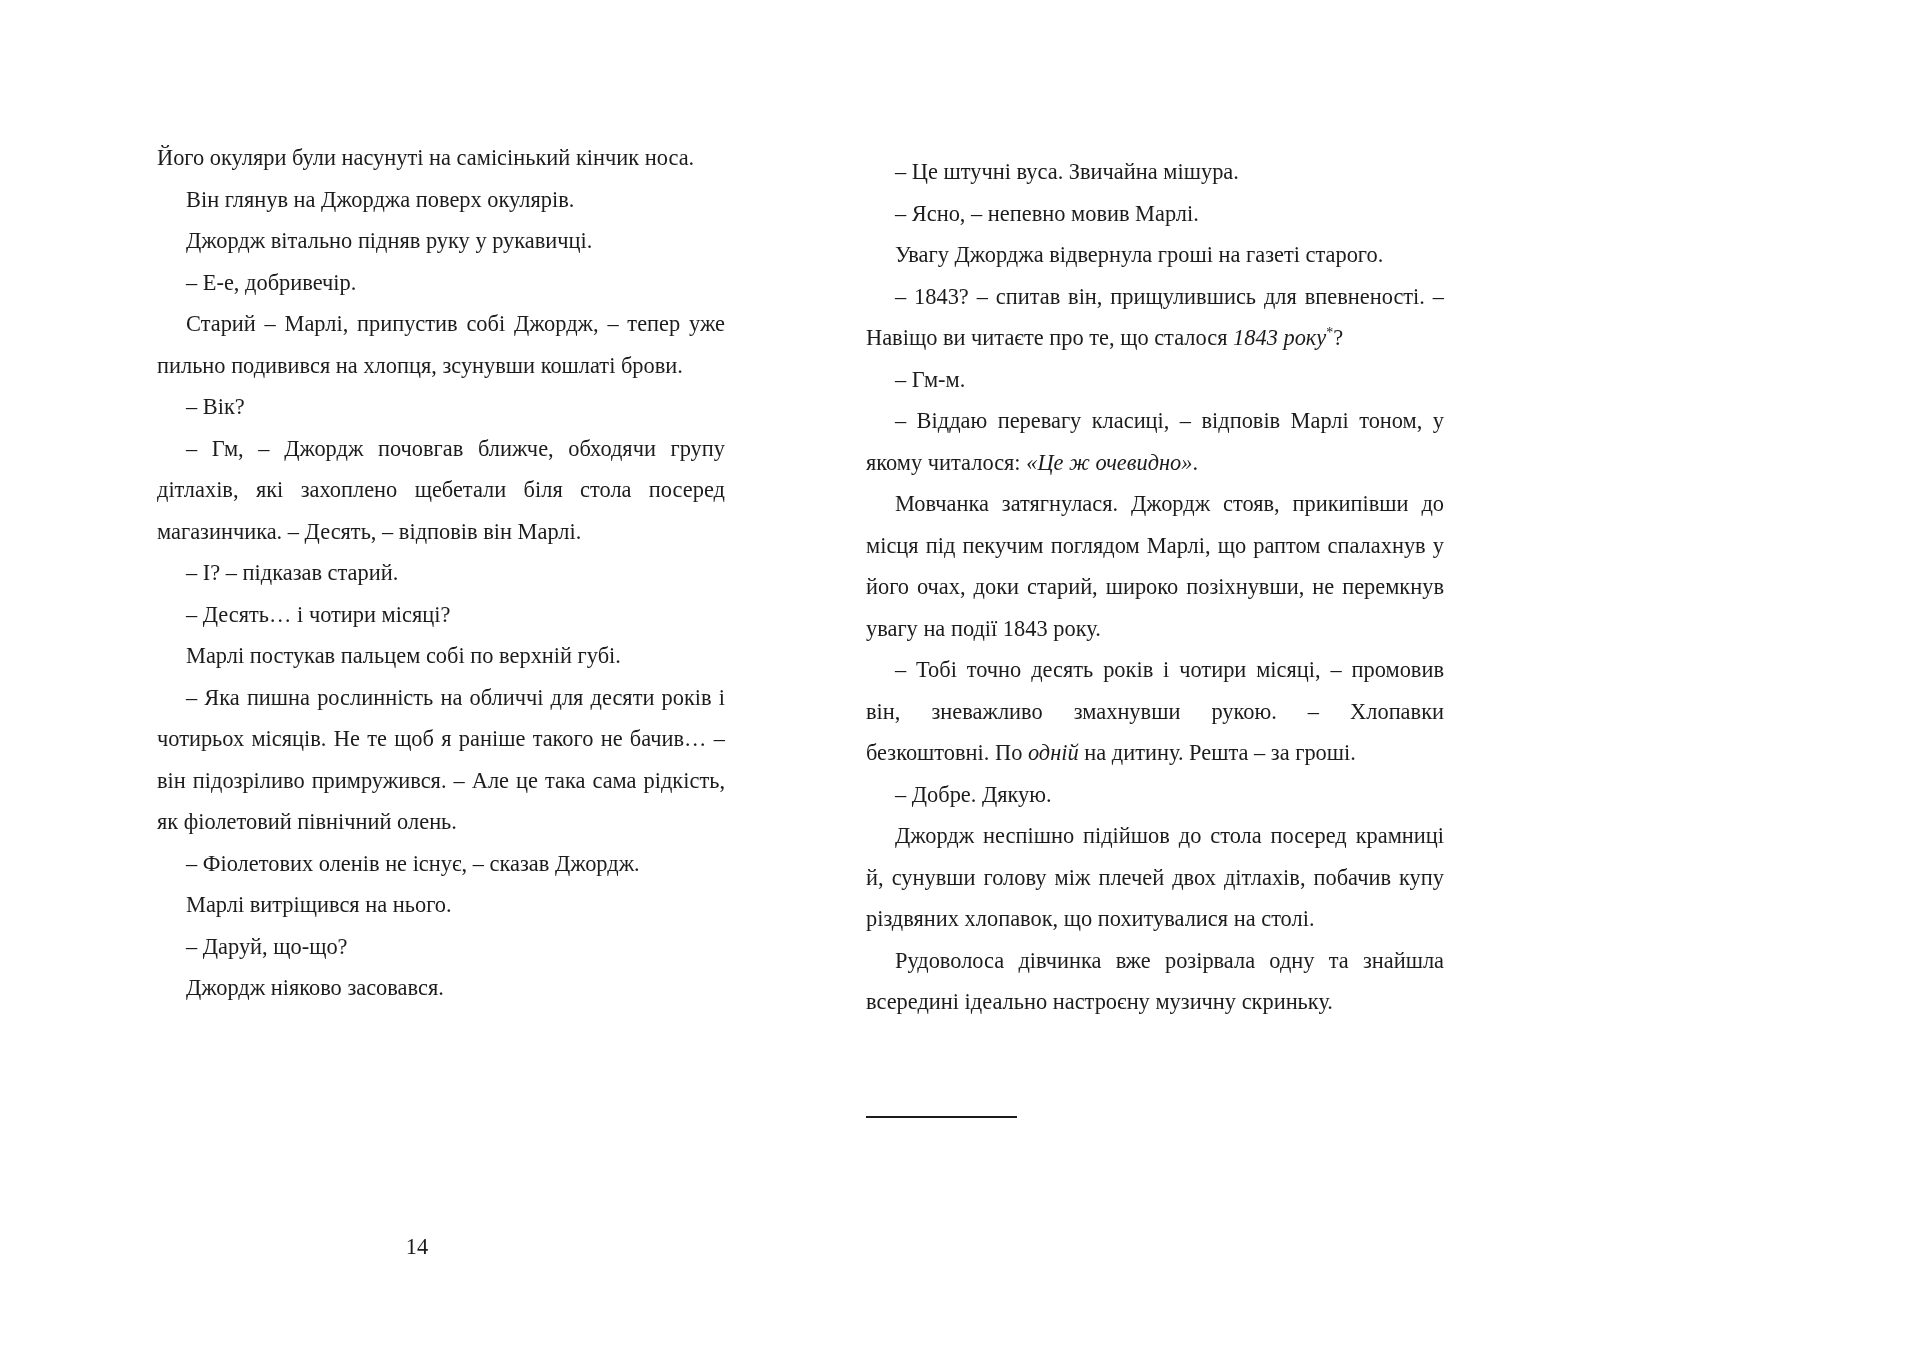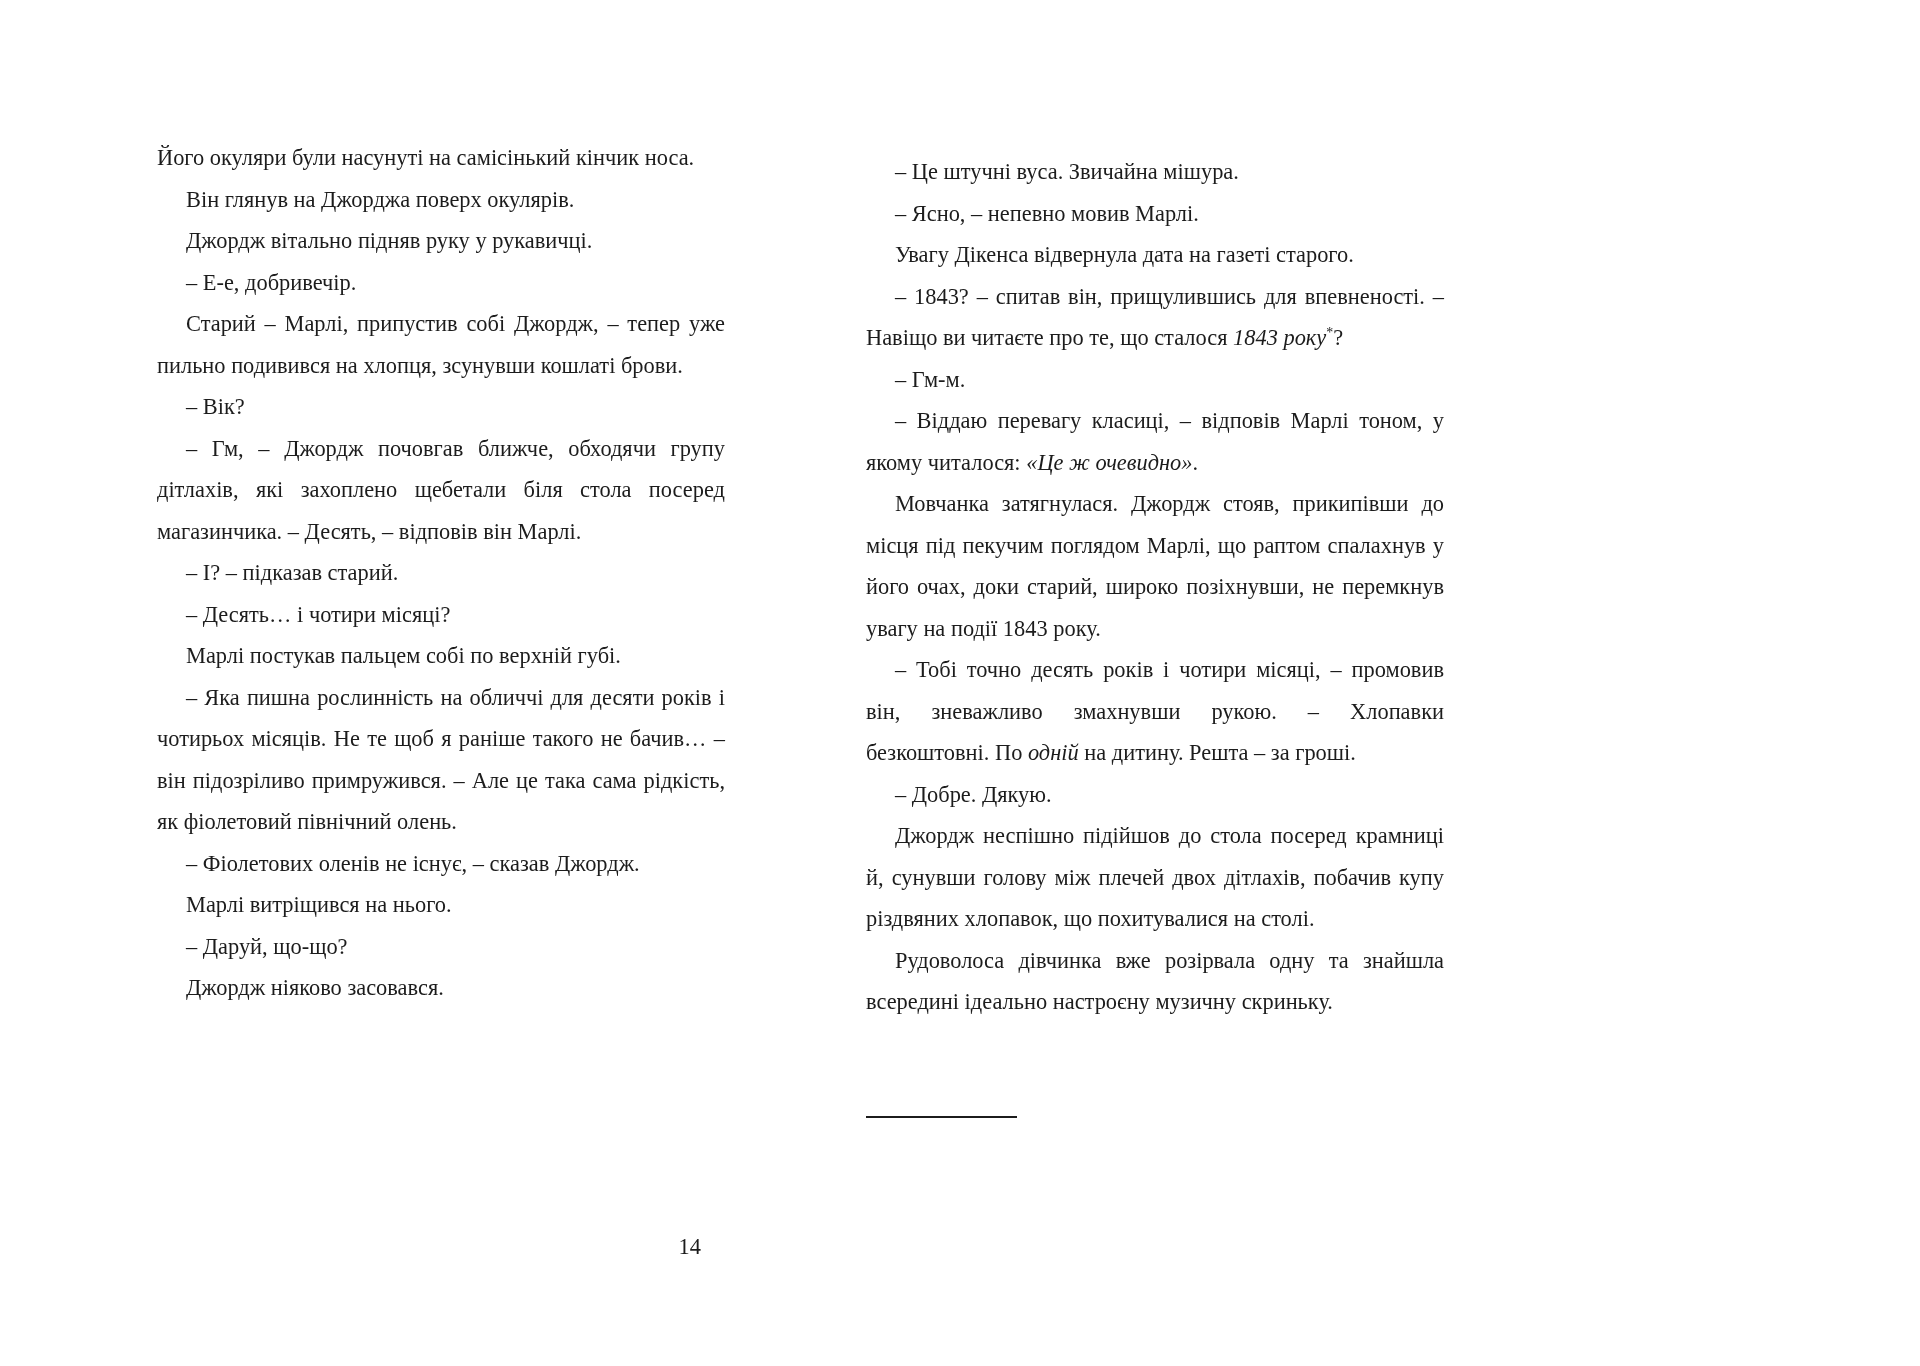--- a/index.html
+++ b/index.html
@@ -92,21 +92,21 @@
     line-height: 0;
     margin-right: 1px;
   }
 
   .folio {
     position: absolute;
     top: 1233px;
     font-size: 22.4px;
     line-height: 28px;
     color: #1c1c1c;
-    text-align: right;
+    text-align: center;
   }
   .folio-left  { left: 133px; width: 568px; }
   .folio-right { left: 866px; width: 578px; }
 </style>
 </head>
 <body>
 
 <div class="spread">
 
   <div class="page page-left">
@@ -127,21 +127,21 @@
         <p class="dlg">– Даруй, що-що?</p>
         <p class="ind">Джордж ніяково засовався.</p>
       </div>
     <div class="folio folio-left">14</div>
   </div>
 
   <div class="page page-right">
     <div class="text-block col-right" id="right-col">
         <p class="dlg">– Це штучні вуса. Звичайна мішура.</p>
         <p class="dlg">– Ясно, – непевно мовив Марлі.</p>
-        <p class="ind">Увагу Дікенса відвернула дата на газеті старого.</p>
+        <p class="ind">Увагу Джорджа відвернула гроші на газеті старого.</p>
         <p class="dlg">– 1843? – спитав він, прищулившись для впевненості. – Навіщо ви читаєте про те, що сталося <em class="ital">1843 року</em><sup class="fn">*</sup>?</p>
         <p class="dlg">– Гм-м.</p>
         <p class="dlg">– Віддаю перевагу класиці, – відповів Марлі тоном, у якому читалося: <em class="ital">«Це ж очевидно»</em>.</p>
         <p class="ind">Мовчанка затягнулася. Джордж стояв, прикипівши до місця під пекучим поглядом Марлі, що раптом спалахнув у його очах, доки старий, широко позіхнувши, не перемкнув увагу на події 1843 року.</p>
         <p class="dlg">– Тобі точно десять років і чотири місяці, – промовив він, зневажливо змахнувши рукою. – Хлопавки безкоштовні. По <em class="ital">одній</em> на дитину. Решта – за гроші.</p>
         <p class="dlg">– Добре. Дякую.</p>
         <p class="ind">Джордж неспішно підійшов до стола посеред крамниці й, сунувши голову між плечей двох дітлахів, побачив купу різдвяних хлопавок, що похитувалися на столі.</p>
         <p class="ind">Рудоволоса дівчинка вже розірвала одну та знайшла всередині ідеально настроєну музичну скриньку.</p>
       </div>
 

